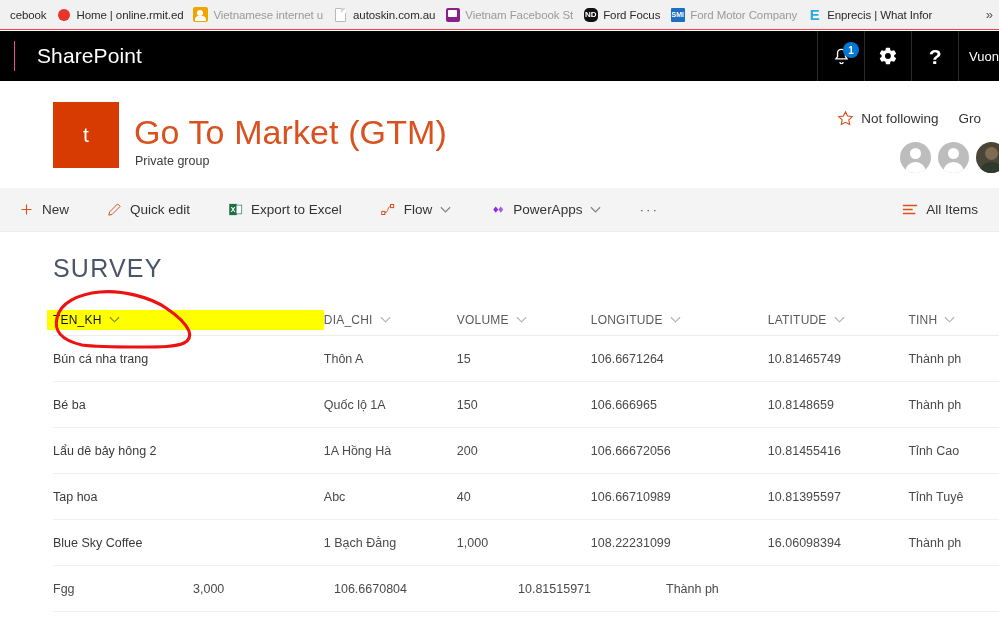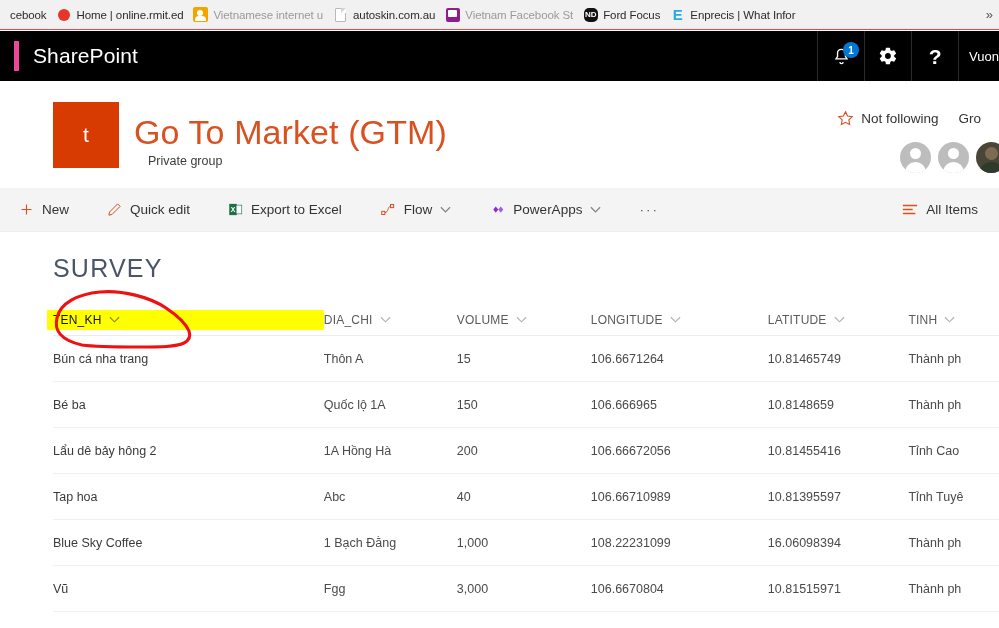--- a/index.html
+++ b/index.html
@@ -53,22 +53,22 @@
 
   
   .suite-bar {
     position: absolute; left:0; top:31px; width:999px; height:50px;
     background:#000; color:#fff;
     display:flex; align-items:center;
   }
   .waffle-sep { width:14px; height:50px; }
   .sp-brand {
     font-size: 21px; color:#fff; letter-spacing:0.1px;
-    padding-left: 14px;
-    border-left: 5px solid #ec4899;
+    padding-left: 22px;
+    border-left: 1px solid #ec4899;
     height: 30px; display:flex; align-items:center;
   }
   .suite-right { margin-left:auto; display:flex; align-items:stretch; height:50px; }
   .suite-btn {
     width:47px; height:50px; display:flex; align-items:center; justify-content:center;
     border-left:1px solid #2a2a2a; position:relative; color:#fff;
   }
   .suite-btn svg { display:block; }
   .badge {
     position:absolute; top:11px; left:25px;
@@ -88,21 +88,21 @@
     position:absolute; left:53px; top:21px; width:66px; height:66px;
     background:#d83b01; color:#fff;
     display:flex; align-items:center; justify-content:center;
     font-size:21px;
   }
   .site-title {
     position:absolute; left:134px; top:32px;
     font-size:34px; color:#d8511f; letter-spacing:0.1px; white-space:nowrap;
   }
   .site-sub {
-    position:absolute; left:148px; top:73px;
+    position:absolute; left:135px; top:73px;
     font-size:12.5px; color:#3b3b3b;
   }
   .follow-wrap { position:absolute; right:18px; top:29px; display:flex; align-items:center; }
   .follow-btn { display:flex; align-items:center; font-size:13.5px; color:#333; }
   .follow-btn .star { margin-right:7px; display:flex; }
   .group-link { margin-left:20px; font-size:13.5px; color:#333; white-space:nowrap; }
   .avatars { position:absolute; right:-8px; top:61px; display:flex; }
   .av {
     width:31px; height:31px; border-radius:50%;
     background:#bdbdbd; margin-left:7px; position:relative; overflow:hidden;
@@ -190,20 +190,26 @@
       <span class="bm-label fade">Vietnam Facebook St</span>
     </div>
     <div class="bm">
       <span class="bm-ico">
           <span class="ico-nd">ND</span>
         </span>
       <span class="bm-label">Ford Focus</span>
     </div>
     <div class="bm">
       <span class="bm-ico">
+          <span class="ico-smi">SMI</span>
+        </span>
+      <span class="bm-label fade">Ford Motor Company</span>
+    </div>
+    <div class="bm">
+      <span class="bm-ico">
           <span class="ico-e">E</span>
         </span>
       <span class="bm-label">Enprecis | What Infor</span>
     </div>
     <div class="bm-overflow">»</div>
   </div>
 
   <div class="suite-bar">
     <div class="waffle-sep"></div>
     <div class="sp-brand">SharePoint</div>
@@ -428,21 +434,20 @@
       <div class="row">
         <div class="cell c1">Blue Sky Coffee</div>
         <div class="cell c2 muted">1 Bạch Đằng</div>
         <div class="cell c3 muted">1,000</div>
         <div class="cell c4 muted">108.22231099</div>
         <div class="cell c5 muted">16.06098394</div>
         <div class="cell c6 muted">Thành ph</div>
       </div>
 
       <div class="row">
-        <div class="cell c1">Vũ</div>
         <div class="cell c2 muted">Fgg</div>
         <div class="cell c3 muted">3,000</div>
         <div class="cell c4 muted">106.6670804</div>
         <div class="cell c5 muted">10.81515971</div>
         <div class="cell c6 muted">Thành ph</div>
       </div>
 
     </div>
   </div>
 

